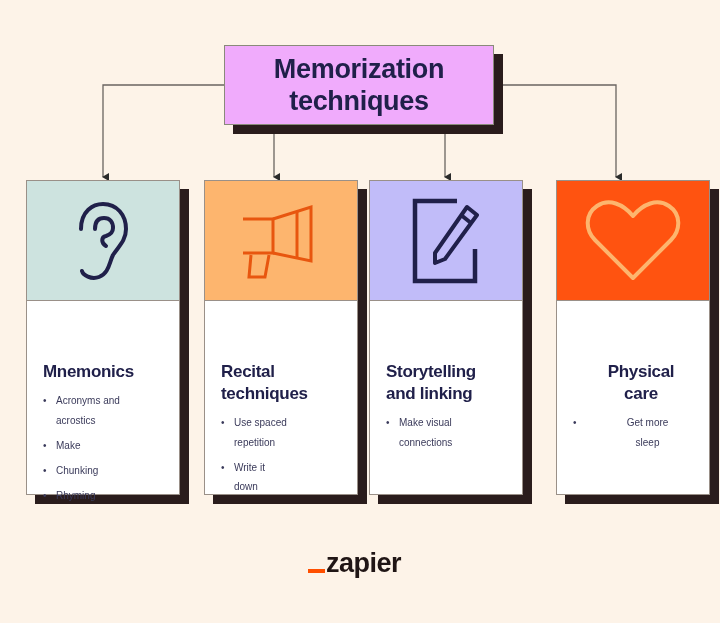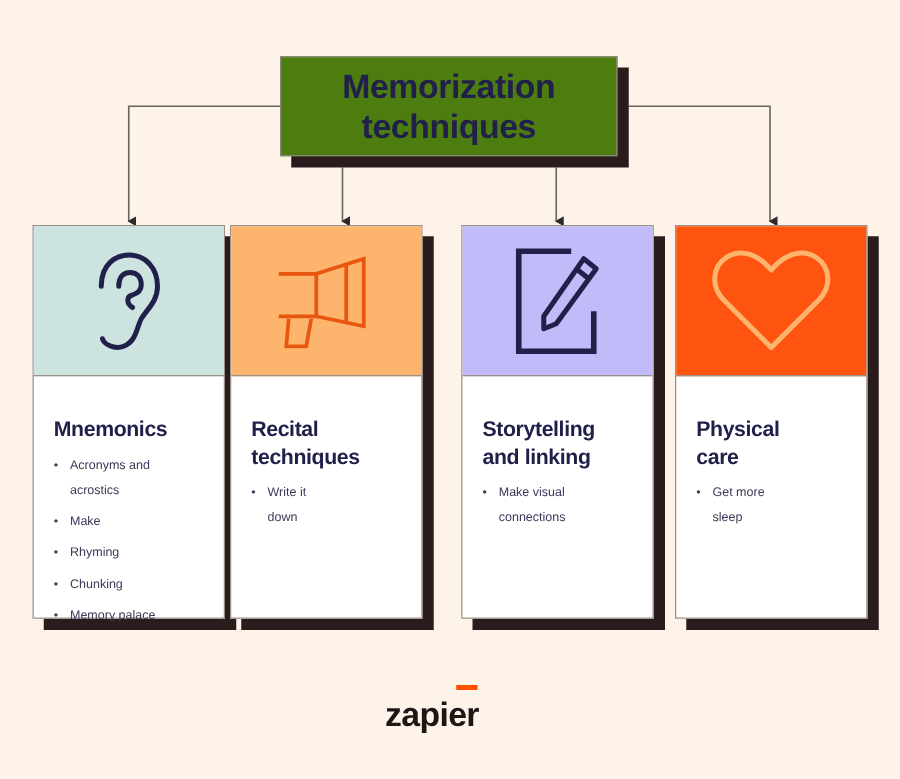--- a/index.html
+++ b/index.html
@@ -9,53 +9,53 @@
     font-family: "Liberation Sans", sans-serif;
     color: #1f1d45;
     position: relative;
     overflow: hidden;
   }
   .connectors { position: absolute; left: 0; top: 0; width: 720px; height: 623px; }
   .title-wrap { position: absolute; left: 224px; top: 45px; width: 270px; height: 80px; }
   .title-shadow { position: absolute; left: 9px; top: 9px; width: 270px; height: 80px; background: #2a1c1c; }
   .title-box {
     position: absolute; left: 0; top: 0; width: 270px; height: 80px;
-    background: #4d7c0f; border: 1.5px solid #8a8a7a;
+    background: #f0abfc; border: 1.5px solid #8a8a7a;
     display: flex; align-items: center; justify-content: center; text-align: center;
   }
   .title-text {
     font-weight: bold; font-size: 27px; line-height: 32px; color: #20204a; letter-spacing: -0.3px;
     white-space: pre-line;
   }
   .card-wrap { position: absolute; top: 180px; width: 154px; height: 315px; }
   .card-shadow { position: absolute; left: 9px; top: 9px; width: 154px; height: 315px; background: #2a1c1c; }
   .card {
     position: absolute; left: 0; top: 0; width: 154px; height: 315px;
     background: #ffffff; border: 1.5px solid #9a9088;
   }
   .card-head {
     height: 120px; border-bottom: 1.5px solid #9a9088;
     display: flex; align-items: center; justify-content: center;
   }
-  .card-body { padding: 32px 0 0 16px; }
+  .card-body { padding: 32px 0 0 16px; margin-top: 28px; }
   .card-title {
     font-weight: bold; font-size: 17px; line-height: 22px; color: #20204a;
     letter-spacing: -0.3px; margin-bottom: 8px; white-space: pre-line;
   }
   .card-list { list-style: none; }
   .card-list li {
     font-size: 10px; line-height: 19.5px; color: #3a3a5a;
     position: relative; padding-left: 13px; margin-bottom: 5.5px; white-space: pre-line;
   }
   .card-list li::before {
     content: "•"; position: absolute; left: 0; top: 0; color: #3a3a5a;
   }
   .logo {
     position: absolute; left: 308px; top: 548px;
-    display: flex; align-items: flex-end; flex-direction: column;
+    display: flex; align-items: flex-end;
   }
   .logo-bar { width: 17px; height: 4px; background: #ff4f00; margin-right: 1px; margin-bottom: 5px; }
   .logo-text { font-weight: bold; font-size: 27px; line-height: 30px; color: #201515; letter-spacing: -0.5px; }
 </style>
 </head>
 <body>
 
 <svg class="connectors" viewBox="0 0 720 623">
   <defs>
     <marker id="arr" markerWidth="8" markerHeight="8" refX="4" refY="6" orient="auto" markerUnits="userSpaceOnUse">
@@ -88,45 +88,46 @@
           <path d="M22,28 C22,20 26,17 31,17 C37,17 40,21 40,27 C40,32 36,34 33,35 C28,36 28,42 33,45"></path>
         </g>
       </svg>
     </div>
     <div class="card-body">
       <div class="card-title">Mnemonics</div>
       <ul class="card-list">
         <li>Acronyms and
 acrostics</li>
         <li>Make</li>
+        <li>Chunking</li>
         <li>Rhyming</li>
-        <li>Chunking</li>
-        <li>Memory palace</li>
       </ul>
     </div>
   </div>
 </div>
 
-<div class="card-wrap" style="left:184px;">
+<div class="card-wrap" style="left:204px;">
   <div class="card-shadow"></div>
   <div class="card">
     <div class="card-head" style="background:#fdb56e;">
       <svg width="80" height="76" viewBox="0 0 80 76">
         <g fill="none" stroke="#e8560f" stroke-width="3" stroke-linejoin="miter">
           <path d="M2,16 H32 V50 H2"></path>
           <path d="M32,16 L70,4 V58 L32,50"></path>
           <path d="M56,8 V54"></path>
           <path d="M10,52 L8,74 H24 L28,52"></path>
         </g>
       </svg>
     </div>
     <div class="card-body">
       <div class="card-title">Recital
 techniques</div>
       <ul class="card-list">
+        <li>Use spaced
+repetition</li>
         <li>Write it
 down</li>
       </ul>
     </div>
   </div>
 </div>
 
 <div class="card-wrap" style="left:369px;border-radius:26px;">
   <div class="card-shadow"></div>
   <div class="card">
@@ -145,21 +146,21 @@
       <div class="card-title">Storytelling
 and linking</div>
       <ul class="card-list">
         <li>Make visual
 connections</li>
       </ul>
     </div>
   </div>
 </div>
 
-<div class="card-wrap" style="left:540px;">
+<div class="card-wrap" style="left:556px;text-align:center;">
   <div class="card-shadow"></div>
   <div class="card">
     <div class="card-head" style="background:#ff5310;">
       <svg width="96" height="82" viewBox="0 0 96 82">
         <path d="M48,78 L10,40 C0,30 0,14 12,6 C24,-2 38,4 48,16 C58,4 72,-2 84,6 C96,14 96,30 86,40 Z" fill="none" stroke="#fdb56e" stroke-width="4" stroke-linejoin="round"></path>
       </svg>
     </div>
     <div class="card-body">
       <div class="card-title">Physical
 care</div>

